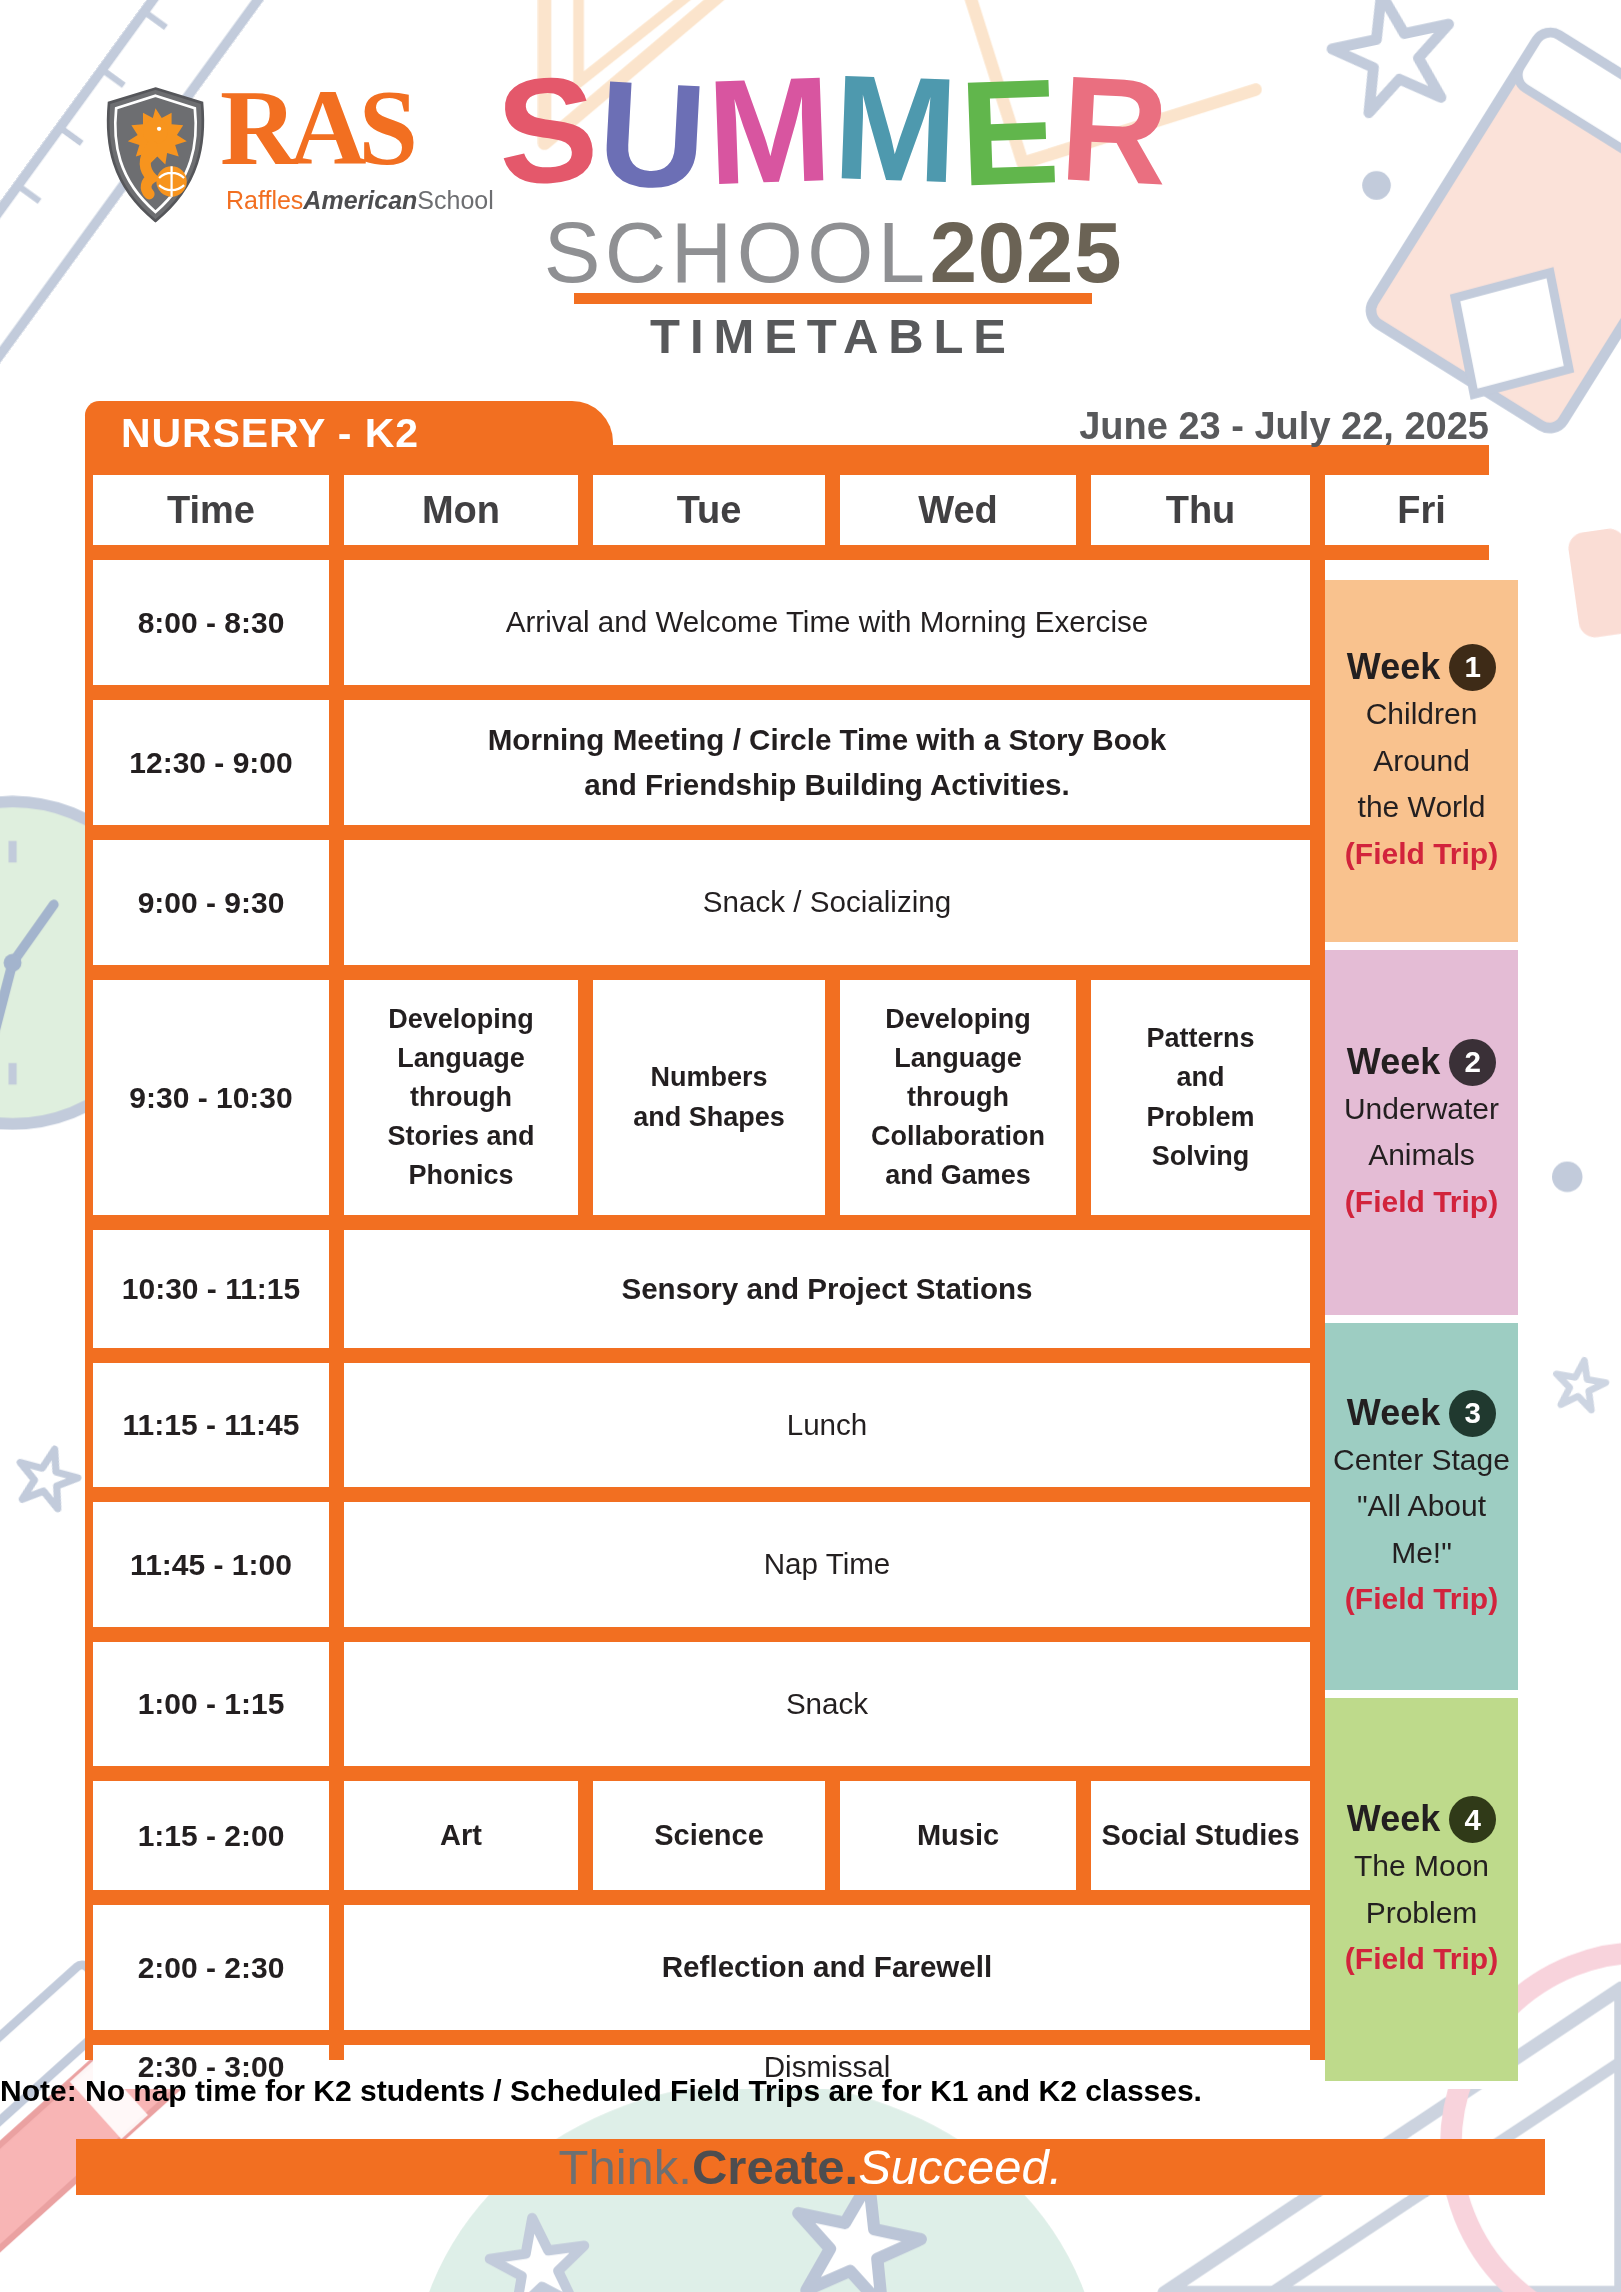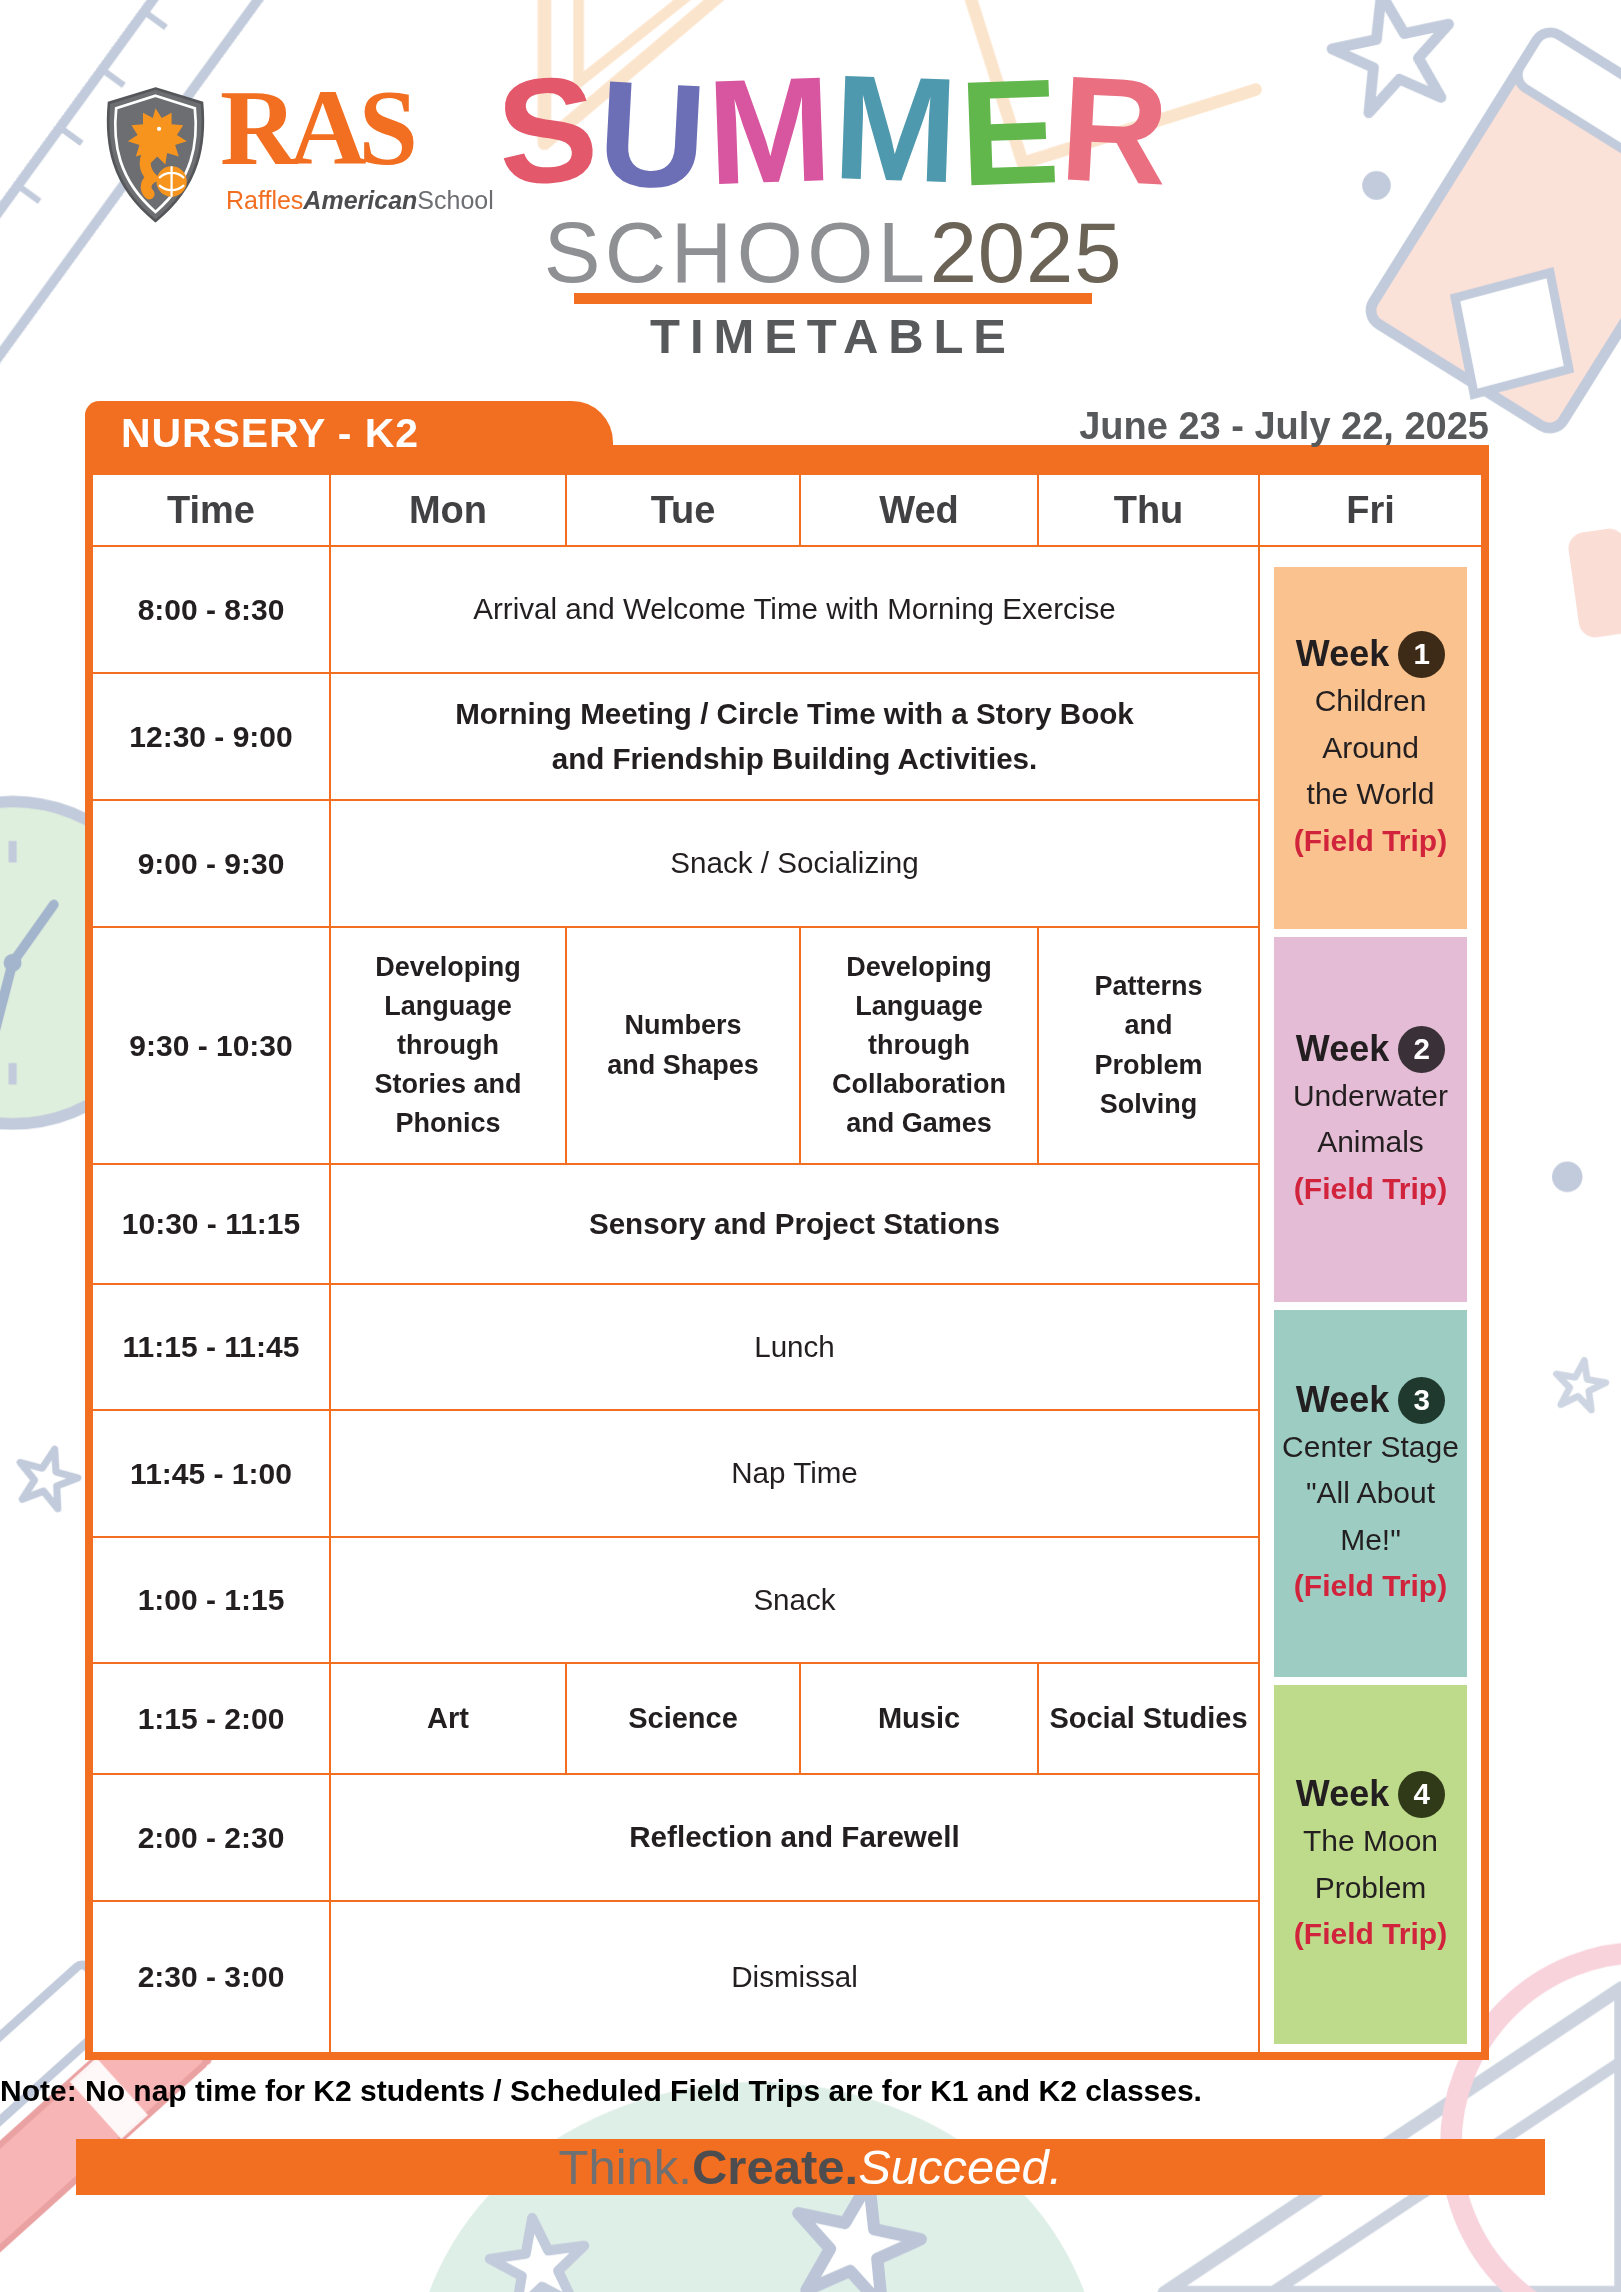--- a/index.html
+++ b/index.html
@@ -20,35 +20,35 @@
     font-size:149px;font-weight:800;line-height:1;white-space:nowrap;}
   .summer span{display:inline-block;margin:0 0.9px;}
   .summer .l0{transform:rotate(-4deg);}
   .summer .l1{transform:rotate(3deg) translateY(4.5px);}
   .summer .l2{transform:rotate(-2deg);}
   .summer .l3{transform:rotate(2deg) translateY(-1.8px);}
   .summer .l4{transform:rotate(-2deg) translateY(1.8px);}
   .summer .l5{transform:rotate(3deg);}
   .school-line{left:833px;top:210px;transform:translateX(-50%);font-size:85px;line-height:1;white-space:nowrap;}
   .school-word{font-weight:400;color:#8F9093;letter-spacing:4.5px;}
-  .year-word{font-weight:400;color:#6B6355;letter-spacing:0.9px;text-align:right;}
+  .year-word{font-weight:700;color:#6B6355;letter-spacing:0.9px;text-align:right;}
   .mast-rule{left:833px;top:293px;transform:translateX(-50%);width:518px;height:10.7px;}
   .mast-sub{left:833px;top:308px;transform:translateX(-50%);font-size:49px;font-weight:700;
     color:#58595B;letter-spacing:9.9px;white-space:nowrap;}
 
   
   .banner-tab{left:85px;top:401px;width:528px;height:65px;border-radius:14.3px 41px 0 0;
     color:#fff;font-size:41px;font-weight:700;letter-spacing:0.9px;line-height:65px;padding-left:36px;box-sizing:border-box;}
   .banner-bar{left:85px;top:445px;width:1404px;height:21.5px;}
   .banner-date{left:0;top:405px;width:1489px;text-align:right;font-size:38px;font-weight:700;color:#58595B;}
 
   
   .tt{left:85px;top:467px;width:1404px;height:1593px;box-sizing:border-box;border:8px solid #0f766e;
     display:grid;grid-template-columns:236px 234px 232px 236px 219px 1fr;
-    grid-template-rows:70px 125px 125px 125px 235px 118px 124px 125px 124px 109px 125px 1fr;gap:2px;}
+    grid-template-rows:70px 125px 125px 125px 235px 118px 124px 125px 124px 109px 125px 1fr;gap:15px;}
   .cell{background:#fff;display:flex;align-items:center;justify-content:center;text-align:center;}
   .hdr{font-size:38px;font-weight:700;color:#414042;}
   .time{font-size:30px;font-weight:700;}
   .slot{font-size:29.6px;white-space:pre-line;line-height:1.5;}
   .slot.b{font-weight:700;}
   .day{font-size:27px;font-weight:700;line-height:1.45;}
   .day .inner{display:inline-block;}
   .w-stories .inner{max-width:184px;}
   .w-numbers .inner{max-width:159px;}
   .w-collab  .inner{max-width:210px;}

